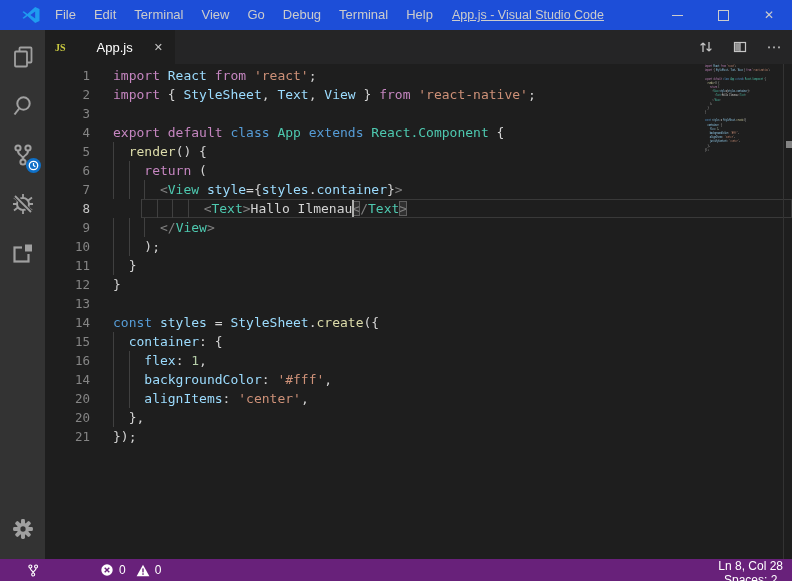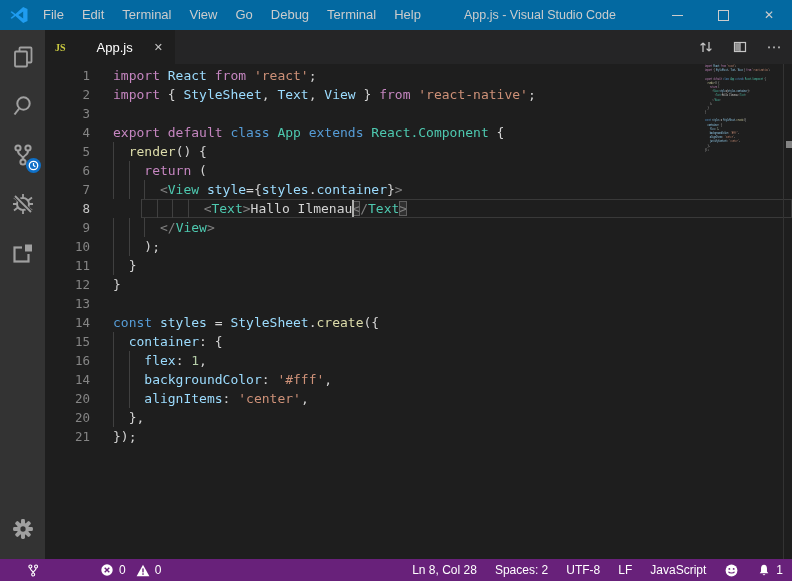--- a/index.html
+++ b/index.html
@@ -1,23 +1,23 @@
 <!DOCTYPE html>
 <html><head>
 <meta charset="utf-8">
 <style>
   html,body{margin:0;padding:0;background:#111;}
   .window{width:792px;height:581px;position:relative;overflow:hidden;background:#1E1E1E;
           font-family:"Liberation Sans",sans-serif;-webkit-font-smoothing:antialiased;user-select:none;}
   
-  .titlebar{height:30px;background:#0369a1;display:flex;align-items:center;position:relative;color:#CCCCCC;}
+  .titlebar{height:30px;background:#1d4ed8;display:flex;align-items:center;position:relative;color:#CCCCCC;padding-left:12px;}
   .logo{width:30px;display:flex;justify-content:center;align-items:center;margin-left:4px;}
   .menus{display:flex;font-size:13px;}
   .menus span{padding:0 9px;line-height:30px;cursor:default;}
-  .wtitle{position:absolute;left:420px;width:240px;text-align:center;font-size:12.5px;color:#CCCCCC;line-height:30px;}
+  .wtitle{position:absolute;left:408px;width:240px;text-align:center;font-size:12.5px;color:#CCCCCC;line-height:30px;text-decoration:underline;}
   .controls{position:absolute;right:0;top:0;display:flex;height:30px;}
   .ctrl{width:46px;height:30px;display:flex;align-items:center;justify-content:center;color:#CCCCCC;}
   .min-glyph{width:11px;height:1px;background:#CCCCCC;display:block;}
   .max-glyph{width:9px;height:9px;border:1px solid #CCCCCC;display:block;}
   .close-glyph{font-size:12px;line-height:12px;}
   
   .main{display:flex;height:529px;}
   .activitybar{width:45px;background:#333333;display:flex;flex-direction:column;align-items:center;flex:none;}
   .abar-item{width:45px;height:49px;display:flex;align-items:center;justify-content:center;position:relative;cursor:pointer;}
   .abar-item:first-child{margin-top:2px;}
@@ -48,21 +48,21 @@
   
   .minimap{position:absolute;top:0;right:9px;width:78px;height:100%;overflow:hidden;cursor:pointer;}
   #minimap-content{transform:scale(0.155,0.22);transform-origin:0 0;width:600px;}
   .minimap .bm{outline:none;background:none;}
   .ruler{position:absolute;top:0;right:0;width:9px;height:100%;border-left:1px solid #333333;box-sizing:border-box;}
   .ruler .marker{position:absolute;top:77px;left:2px;right:0;height:7px;background:rgba(255,255,255,0.45);}
   
   .statusbar{height:22px;background:#68217A;color:#FFFFFF;display:flex;align-items:center;font-size:12px;position:relative;}
   .sb-left{display:flex;align-items:center;padding-left:26px;gap:6px;}
   .sb-errwarn{display:flex;align-items:center;gap:5px;margin-left:54px;cursor:pointer;}
-  .sb-right{margin-left:auto;display:flex;align-items:center;height:22px;}
+  .sb-right{margin-left:auto;display:flex;align-items:center;height:22px;flex-direction:column;}
   .sitem{display:flex;align-items:center;gap:5px;padding:0 9px;height:22px;cursor:pointer;}
   svg{display:block;}
 </style>
 </head>
 <body>
 
 <div class="window">
 
   <header class="titlebar">
     <span class="logo">

